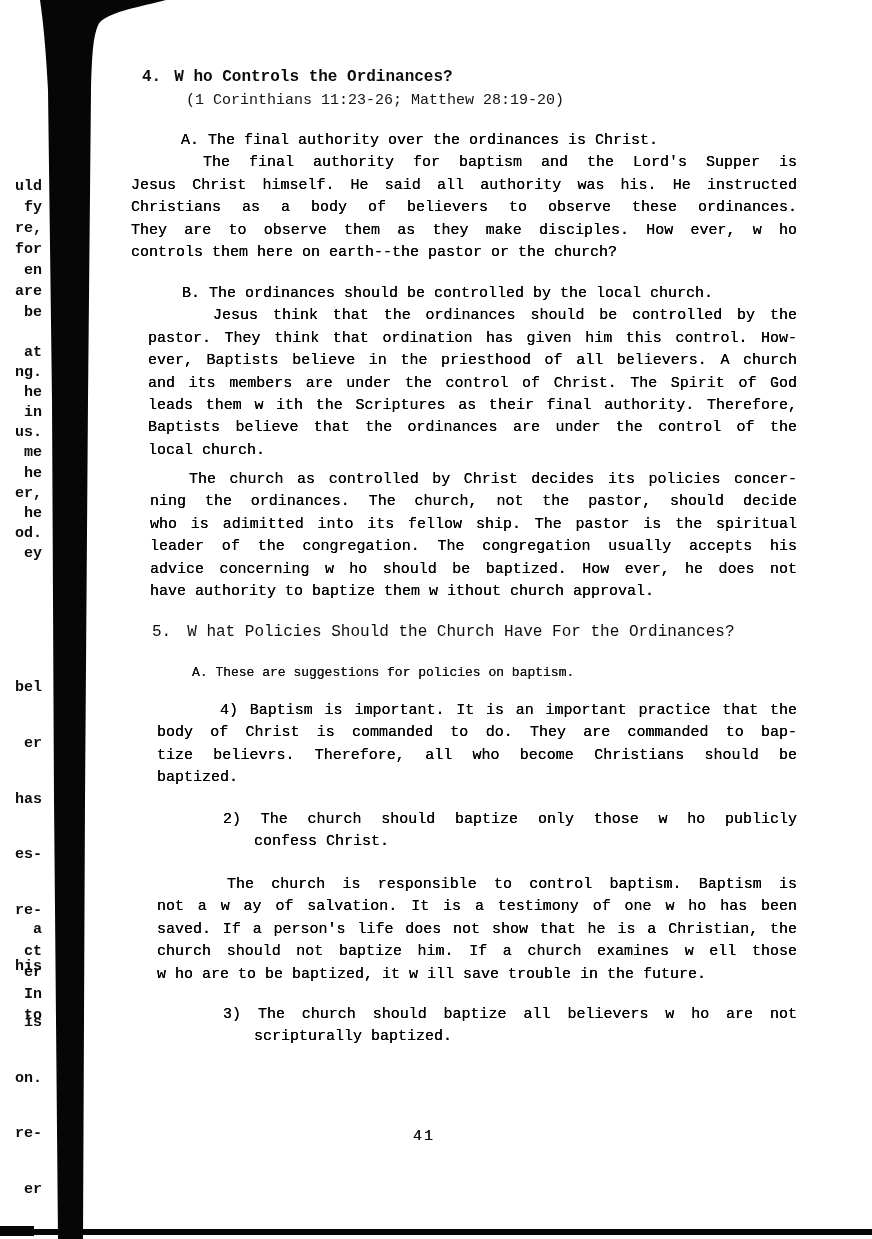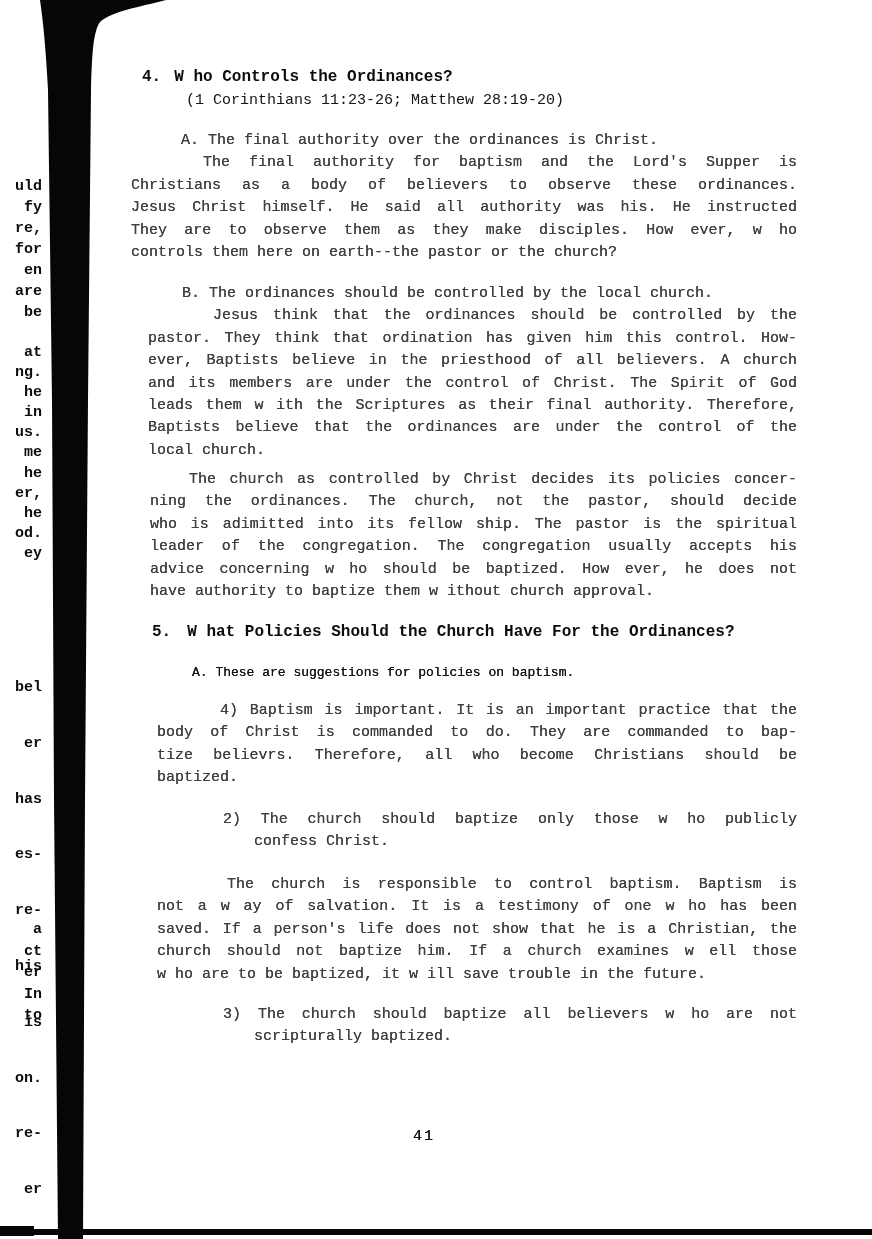--- a/index.html
+++ b/index.html
@@ -14,24 +14,24 @@
         font-size:15px;font-weight:700;color:#0d0d0d;}
   .frag div{white-space:nowrap;}
   .g1{top:133px;margin-top:43px;} .g1 div{line-height:21px;}
   .g2{top:343px;} .g2 div{line-height:20.1px;}
   .g3{top:643px;} .g3 div{line-height:20.8px;margin-top:35px;}
   .g4{top:919px;} .g4 div{line-height:21.5px;}
   
   .h4{position:absolute;left:142px;top:66px;font-weight:700;font-size:16px;line-height:22px;white-space:nowrap;color:#0c0c0c;}
   .h4 .hnum{margin-right:13px;}
   .scripture{position:absolute;left:186px;top:90px;font-size:15px;line-height:22px;white-space:nowrap;color:#131313;}
-  .h5{position:absolute;left:152px;top:621px;font-weight:700;font-size:16px;line-height:22px;white-space:nowrap;color:#0c0c0c;}
+  .h5{position:absolute;left:152px;top:621px;font-weight:400;font-size:16px;line-height:22px;white-space:nowrap;color:#0c0c0c;}
   .h5 .hnum{margin-right:16px;}
   
-  .para{position:absolute;font-size:15px;line-height:22.4px;color:#404040;
+  .para{position:absolute;font-size:15px;line-height:22.4px;color:#000000;
         text-shadow:0 0 0.5px currentColor;}
   .jl{text-align:justify;text-align-last:justify;}
   .ll{text-align:left;white-space:nowrap;}
   .pa{left:131px;top:130px;width:666px;}
   .pb{left:148px;top:283px;width:649px;}
   .pc{left:150px;top:469px;width:647px;}
   .a5{left:192px;top:662px;font-size:13px;line-height:22.4px;position:absolute;white-space:nowrap;color:#141414;text-shadow:0 0 0.5px currentColor;}
   .i1{left:157px;top:700px;width:640px;}
   .i2{left:157px;top:809px;width:640px;}
   .pd{left:157px;top:874px;width:640px;}
@@ -96,22 +96,22 @@
   </div>
 
   <div class="h4">
     <span class="hnum">4.</span><span>W ho Controls the Ordinances?</span>
   </div>
   <div class="scripture">(1 Corinthians 11:23-26; Matthew  28:19-20)</div>
 
   <div class="para pa">
     <div class="ll" style="padding-left:50px">A. The final  authority over the ordinances is Christ.</div>
     <div class="jl" style="padding-left:72px">The  final  authority for baptism and the Lord's  Supper  is</div>
+    <div class="jl">Jesus Christ himself. He said all authority was his. He instructed</div>
     <div class="jl">Christians as a body of believers to observe these  ordinances.</div>
-    <div class="jl">Jesus Christ himself. He said all authority was his. He instructed</div>
     <div class="jl">They are to observe them as they make disciples. How ever,  w ho</div>
     <div class="ll">controls them here on earth--the pastor or the church?</div>
   </div>
 
   <div class="para pb">
     <div class="ll" style="padding-left:34px">B. The ordinances should be controlled by the local church.</div>
     <div class="jl" style="padding-left:65px">Jesus think that the ordinances should be controlled by  the</div>
     <div class="jl">pastor. They think that ordination has given him this control. How-</div>
     <div class="jl">ever, Baptists believe in the priesthood of all believers. A church</div>
     <div class="jl">and its members are under the control of Christ. The Spirit of God</div>

